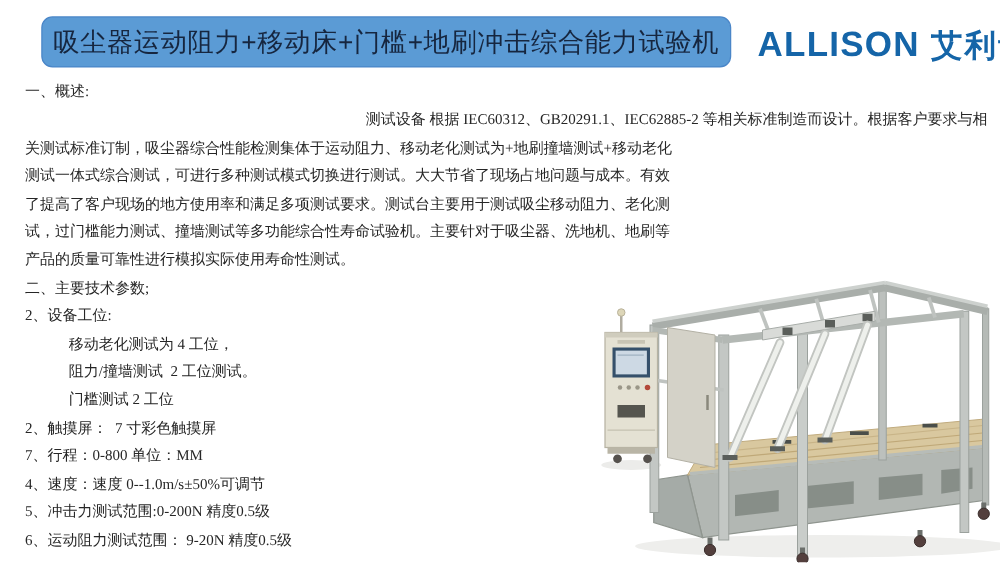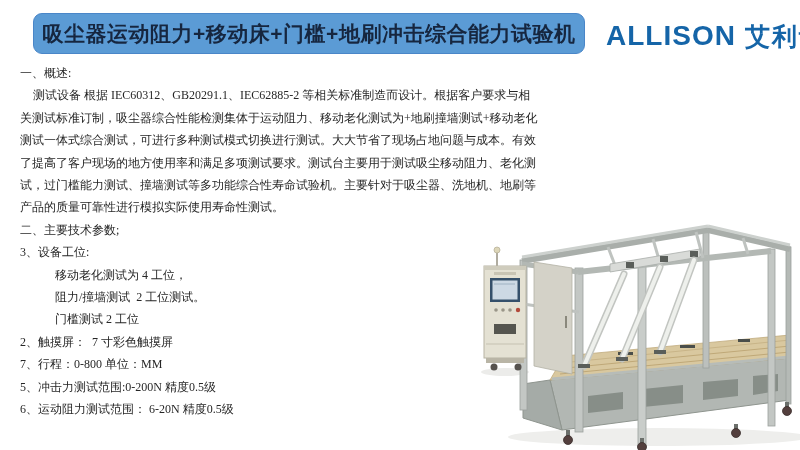--- a/index.html
+++ b/index.html
@@ -11,39 +11,39 @@
     font-family:"Liberation Serif", serif;
   }
   .banner{
     position:absolute;left:33px;top:13px;
     width:552px;height:41px;
     background:#5B9BD5;
     border:1px solid #4A86C8;
     border-radius:9px;
     display:flex;align-items:center;justify-content:center;
     font-family:"Liberation Sans", sans-serif;
-    font-weight:bold;font-size:21px;letter-spacing:0.5px;
+    font-weight:normal;font-size:21px;letter-spacing:0.5px;
     color:#16263F;
     box-sizing:border-box;
   }
   .logo{
     position:absolute;left:606px;top:16px;height:40px;
     display:flex;align-items:center;
     color:#1565A8;
     font-family:"Liberation Sans", sans-serif;
     font-weight:bold;white-space:nowrap;
   }
   .logo-latin{font-size:28px;letter-spacing:1px;}
   .logo-cjk{font-size:25px;margin-left:9px;letter-spacing:2px;}
   .bodytext{
     position:absolute;left:20px;top:62px;width:770px;
     font-size:12px;line-height:22.4px;color:#262626;
   }
   .line{white-space:pre;}
-  .indent1{padding-left:13px;}
+  .indent1{padding-left:13px;text-align:right;}
   .indent2{padding-left:35px;}
   .photo{
     position:absolute;left:438px;top:204px;width:362px;height:246px;
   }
   .photo svg{display:block;}
 </style>
 </head>
 <body>
 
 <div class="banner">
@@ -60,28 +60,29 @@
   <div class="line">一、概述:</div>
   <div class="line indent1">测试设备 根据 IEC60312、GB20291.1、IEC62885-2 等相关标准制造而设计。根据客户要求与相</div>
   <div class="line">关测试标准订制，吸尘器综合性能检测集体于运动阻力、移动老化测试为+地刷撞墙测试+移动老化</div>
   <div class="line">测试一体式综合测试，可进行多种测试模式切换进行测试。大大节省了现场占地问题与成本。有效</div>
   <div class="line">了提高了客户现场的地方使用率和满足多项测试要求。测试台主要用于测试吸尘移动阻力、老化测</div>
   <div class="line">试，过门槛能力测试、撞墙测试等多功能综合性寿命试验机。主要针对于吸尘器、洗地机、地刷等</div>
   <div class="line">产品的质量可靠性进行模拟实际使用寿命性测试。</div>
 
   <div class="line">二、主要技术参数;</div>
 
-  <div class="line">3、设备工位:</div>
+  <div class="line">2、设备工位:</div>
   <div class="line indent2">移动老化测试为 4 工位，</div>
   <div class="line indent2">阻力/撞墙测试  2 工位测试。</div>
   <div class="line indent2">门槛测试 2 工位</div>
   <div class="line">2、触摸屏：  7 寸彩色触摸屏</div>
   <div class="line">7、行程：0-800 单位：MM</div>
+  <div class="line">4、速度：速度 0--1.0m/s±50%可调节</div>
   <div class="line">5、冲击力测试范围:0-200N 精度0.5级</div>
-  <div class="line">6、运动阻力测试范围： 6-20N 精度0.5级</div>
+  <div class="line">6、运动阻力测试范围： 9-20N 精度0.5级</div>
 </div>
 
 <div class="photo">
   <svg viewBox="0 0 362 246" width="362" height="246">
     <rect width="362" height="246" fill="#ffffff"></rect>
 
     <ellipse cx="220" cy="233" rx="150" ry="9" fill="#eeeeec"></ellipse>
     <ellipse cx="67" cy="168" rx="24" ry="4" fill="#ececea"></ellipse>
 
     <g>

